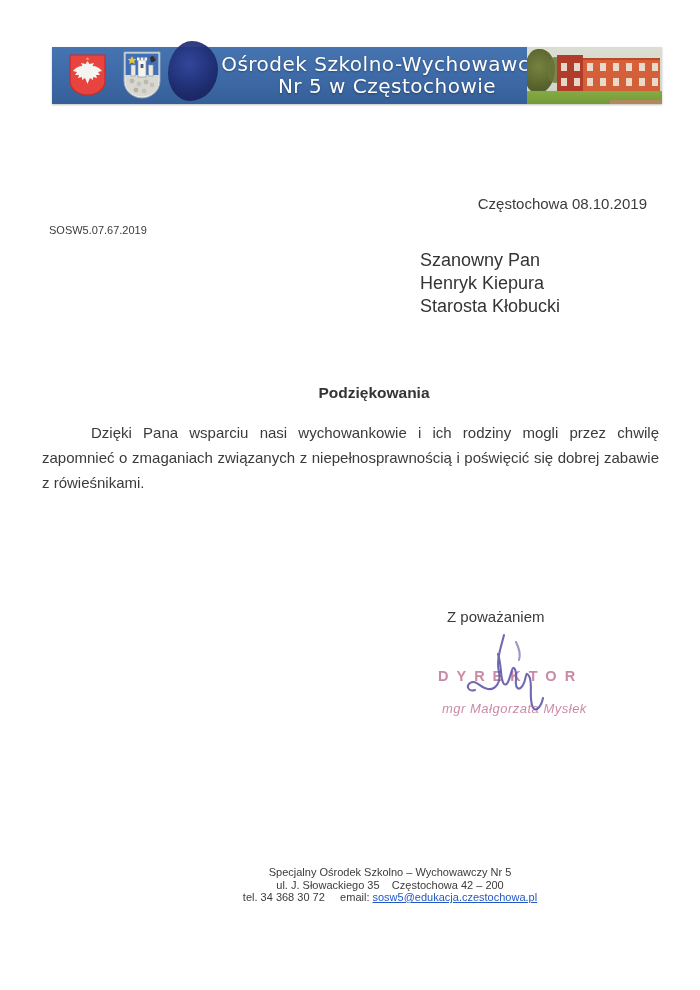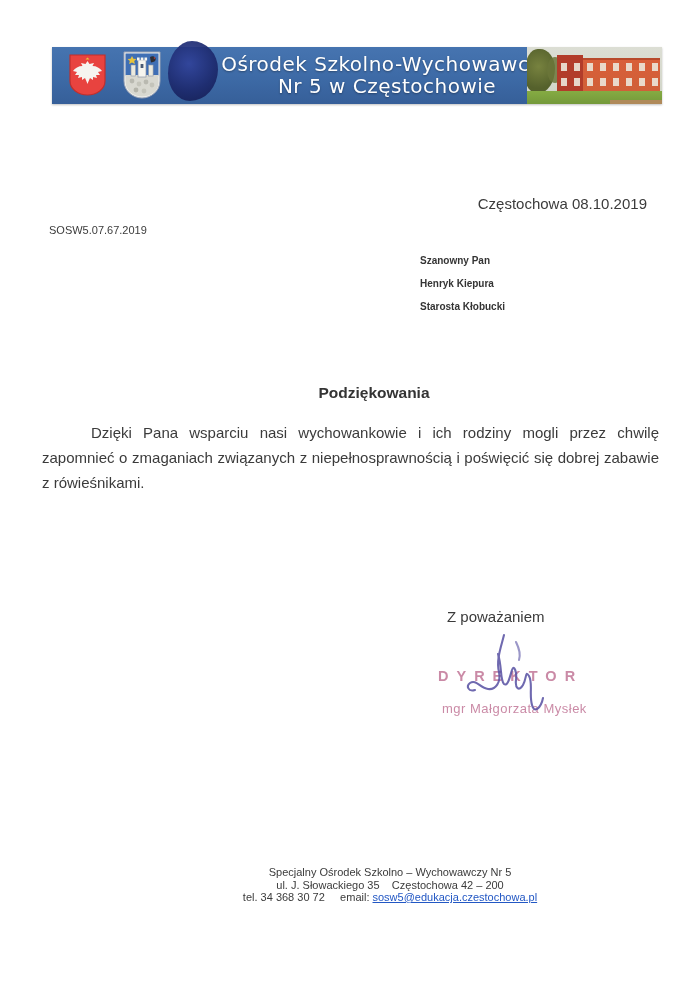--- a/index.html
+++ b/index.html
@@ -40,28 +40,28 @@
   .photo .tree2{position:absolute;left:20px;top:10px;width:16px;height:26px;background:#6b763a;border-radius:50%;opacity:.85;}
   .photo .building{position:absolute;left:30px;top:11px;right:2px;height:34px;background:linear-gradient(180deg,#d95f3a 0%,#d06038 100%);box-shadow:inset 0 2px 0 #b84a2c;}
   .photo .wing{position:absolute;left:30px;top:8px;width:26px;height:37px;background:#b23c2a;}
   .photo .winrow1,.photo .winrow2{position:absolute;left:34px;right:4px;height:8px;background:repeating-linear-gradient(90deg,#ece7da 0 6px,rgba(0,0,0,0) 6px 13px);opacity:.9;}
   .photo .winrow1{top:16px}.photo .winrow2{top:31px}
   .photo .grass{position:absolute;left:0;right:0;bottom:0;height:13px;background:linear-gradient(180deg,#85ab43,#74993a);}
   .photo .path{position:absolute;right:0;bottom:0;width:52px;height:4px;background:#b08a5a;}
   
   .date-line{position:absolute;top:147px;right:53px;font-size:15px;margin-top:48px;}
   .ref-number{position:absolute;top:176px;left:49px;font-size:11px;margin-top:48px;}
-  .recipient{position:absolute;left:420px;top:249px;font-size:10px;font-weight:bold;line-height:23px;color:#343434;}
+  .recipient{position:absolute;left:420px;top:249px;font-size:18px;font-weight:normal;line-height:23px;color:#343434;}
   .letter-title{position:absolute;left:0;top:384px;width:700px;text-align:center;font-size:15.5px;font-weight:bold;color:#343434;padding-left:24px;}
   .body-text{position:absolute;left:42px;top:420px;width:617px;font-size:15px;line-height:25px;text-align:justify;}
   .body-text p{margin:0;text-indent:49px;}
   .closing{position:absolute;left:447px;top:608px;font-size:15px;}
   
   .stamp-role{position:absolute;left:438px;top:668px;font-size:14.5px;letter-spacing:8px;color:#c57e9d;opacity:.9;font-weight:bold;}
-  .stamp-name{position:absolute;left:442px;top:701px;font-size:13px;letter-spacing:.5px;color:#c57e9d;opacity:.9;}
+  .stamp-name{position:absolute;left:442px;top:701px;font-size:13px;font-style:italic;letter-spacing:.5px;color:#c57e9d;opacity:.9;}
   .signature-svg{position:absolute;left:462px;top:632px;width:100px;height:88px;}
   
   .footer{position:absolute;left:0;top:866px;width:688px;text-align:center;font-size:11px;line-height:12.5px;color:#3b3b3b;margin-left:46px;}
   .footer div{white-space:pre-wrap;}
   .footer a{color:#2257c4;text-decoration:underline;cursor:pointer;}
 </style>
 </head>
 <body>
 
 <div class="page">

